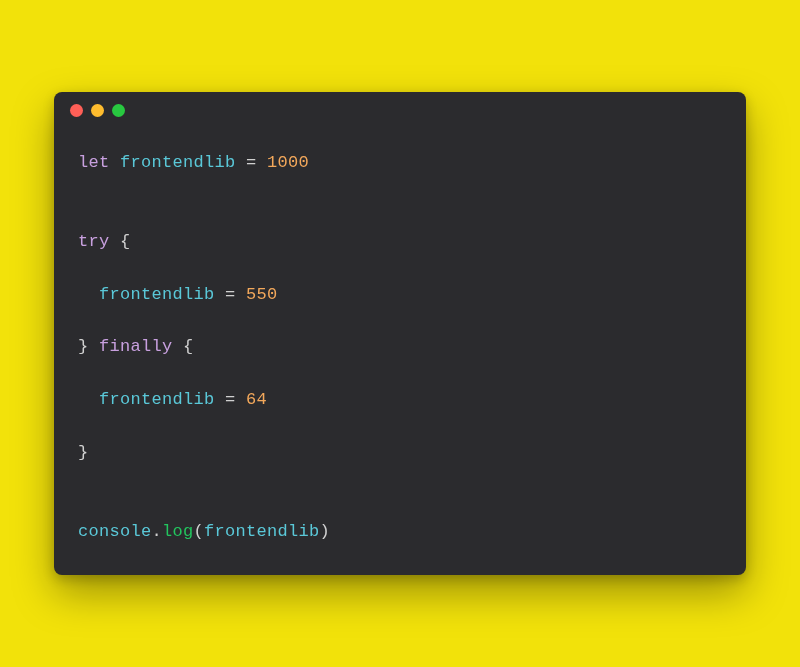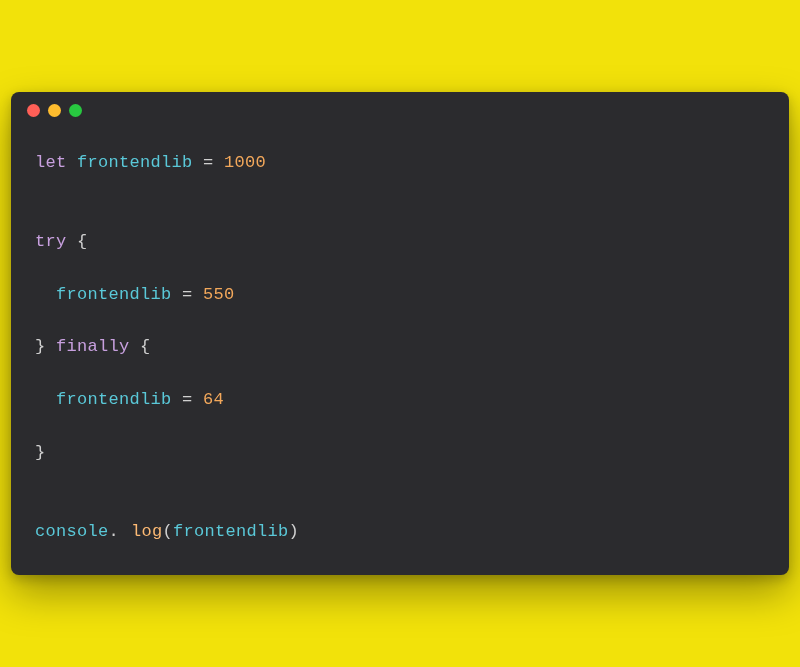--- a/index.html
+++ b/index.html
@@ -12,21 +12,21 @@
       width: 800px;
       height: 667px;
       background: #f2e20a;
       display: flex;
       align-items: center;
       justify-content: center;
       font-family: 'Menlo', 'Monaco', 'Consolas', 'Courier New', monospace;
     }
 
     .editor-window {
-      width: 778px;
+      width: 692px;
       background: #2b2b2e;
       border-radius: 8px;
       box-shadow: 0 18px 40px rgba(0, 0, 0, 0.35), 0 4px 12px rgba(0, 0, 0, 0.2);
       overflow: hidden;
     }
 
     .titlebar {
       height: 38px;
       display: flex;
       align-items: center;
@@ -56,21 +56,21 @@
     .line {
       min-height: 26px;
       display: block;
     }
 
     .tok-keyword   { color: #c8a0df; }   
     .tok-ident     { color: #5ac8d8; }   
     .tok-operator  { color: #d0d0d0; }   
     .tok-number    { color: #f3a85b; }   
     .tok-brace     { color: #d0d0d0; }   
-    .tok-func      { color: #fdba74; margin-left: 12px; }   
+    .tok-func      { color: #22c55e; }   
   </style>
 </head>
 <body>
 
 <div class="editor-window">
   <div class="titlebar">
     <div class="traffic-dot dot-red"></div>
     <div class="traffic-dot dot-yellow"></div>
     <div class="traffic-dot dot-green"></div>
   </div>

